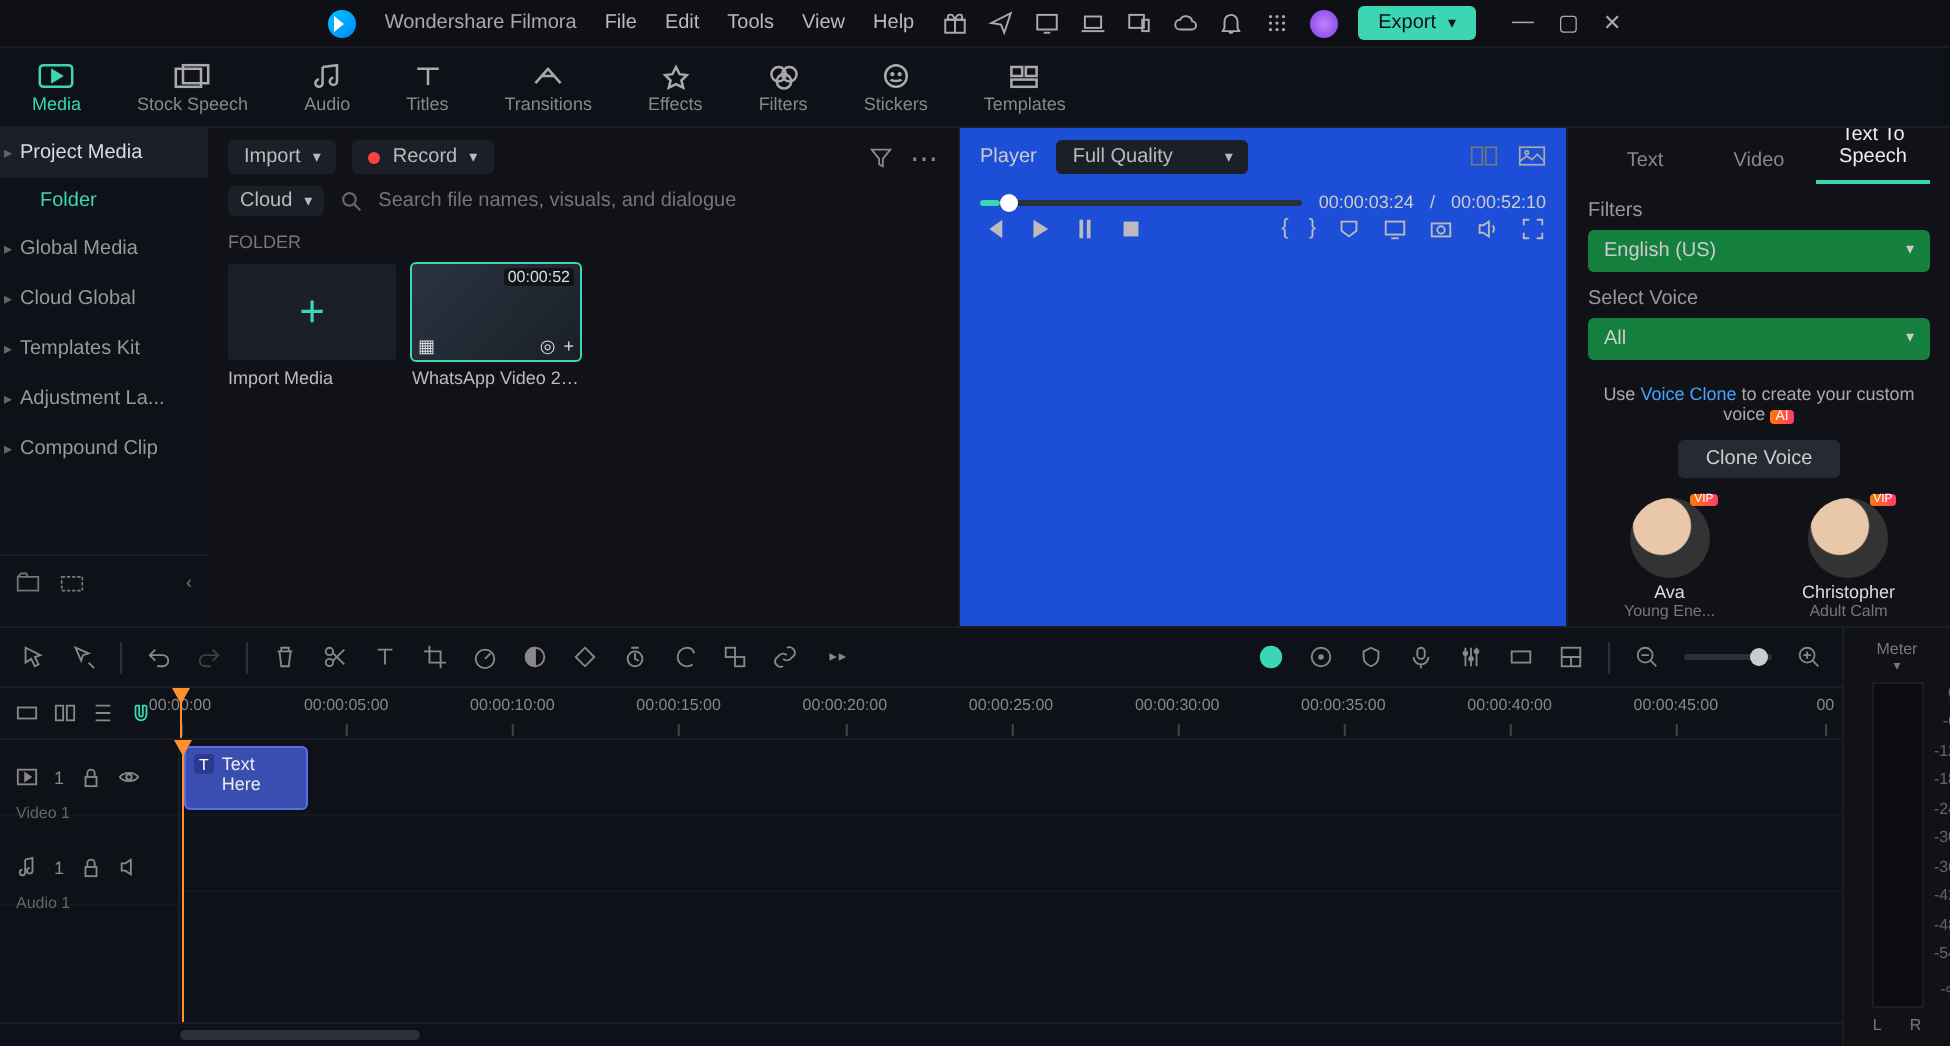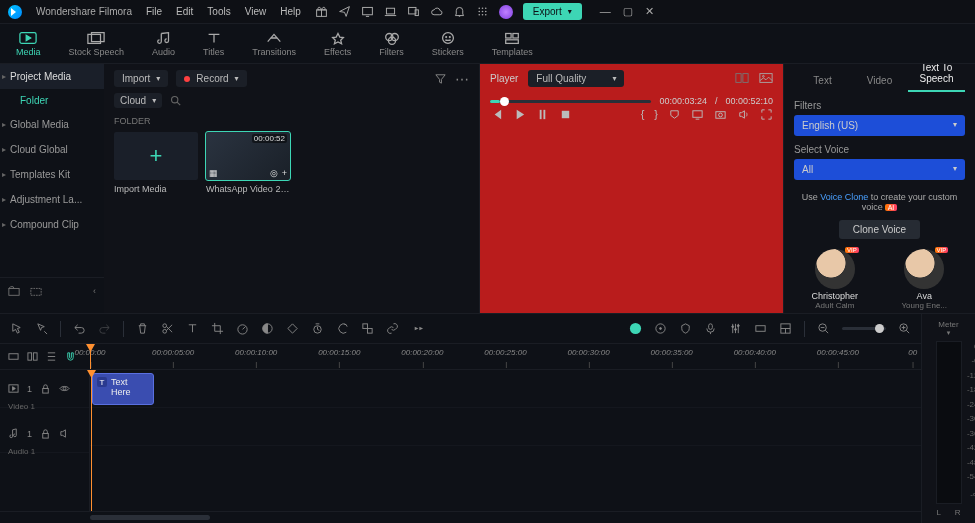--- a/index.html
+++ b/index.html
@@ -1,17 +1,17 @@
 <!DOCTYPE html>
 <html><head>
 <meta charset="utf-8">
 <style>
 * { margin: 0; padding: 0; box-sizing: border-box; font-family: -apple-system, "Segoe UI", sans-serif; }
 body { background: #0c0f14; color: #ccc; font-size: 11px; width: 975px; height: 523px; overflow: hidden; display: flex; flex-direction: column; }
-.titlebar { height: 24px; background: #0e1015; display: flex; align-items: center; padding: 0 8px; gap: 14px; border-bottom: 1px solid #1a1d24; }
+.titlebar { height: 24px; background: #0e1015; display: flex; align-items: center; padding: 0 8px; gap: 14px; border-bottom: 1px solid #1a1d24; justify-content: center; }
 .logo { width: 14px; height: 14px; background: linear-gradient(135deg,#00c4ff,#0088ff); border-radius: 50%; position: relative; }
 .logo::after { content:""; position:absolute; left:3px; top:3px; border-left:5px solid #fff; border-top:4px solid transparent; border-bottom:4px solid transparent; }
 .app-name { font-size: 10px; color: #aaa; }
 .menu { display: flex; gap: 14px; font-size: 10px; color: #bbb; }
 .menu span { cursor: pointer; }
 .title-center { flex: 1; text-align: center; font-size: 10px; color: #ccc; }
 .title-right { display: flex; align-items: center; gap: 10px; }
 .title-right .ico { width: 13px; height: 13px; color: #aaa; }
 .avatar-dot { width: 14px; height: 14px; border-radius: 50%; background: radial-gradient(circle,#c080ff,#8040e0); }
 .export-btn { background: #3dd6b5; color: #0c0f14; padding: 3px 10px; border-radius: 3px; font-size: 10px; display: flex; align-items: center; gap: 6px; cursor: pointer; }
@@ -43,21 +43,21 @@
 .cards { display: flex; gap: 8px; }
 .card { width: 84px; }
 .thumb { width: 84px; height: 48px; background: #1a1f29; border-radius: 2px; display:flex; align-items:center; justify-content:center; position:relative; }
 .thumb.sel { outline: 1px solid #3dd6b5; }
 .plus { color:#3dd6b5; font-size:22px; font-weight:300; }
 .thumb-dur { position:absolute; top:2px; right:3px; font-size:8px; color:#ddd; background:rgba(0,0,0,.5); padding:0 2px; border-radius:2px; }
 .thumb-row { position:absolute; bottom:2px; left:3px; right:3px; display:flex; gap:4px; color:#ddd; font-size:9px; }
 .card-lbl { font-size: 9px; color: #bbb; margin-top: 4px; white-space:nowrap; overflow:hidden; text-overflow:ellipsis; }
 .thumb-img { width:100%; height:100%; background: linear-gradient(135deg,#2a3340,#1a2028); border-radius:2px; }
 
-.preview-col { flex: 1; display: flex; flex-direction: column; background:#b91c1c; }
+.preview-col { flex: 1; display: flex; flex-direction: column; background:#1d4ed8; }
 .preview-hdr { height: 28px; display: flex; align-items: center; padding: 0 10px; gap: 10px; font-size: 10px; }
 .preview-canvas { flex:1; display:flex; align-items:center; justify-content:center; min-height:0; }
 .video-frame { width: 126px; height: 210px; background: linear-gradient(180deg,#3a3530 0%,#2a2520 60%,#151210 100%); border-radius: 2px; position:relative; overflow:hidden; }
 .head { position:absolute; top:14px; left:26px; width:68px; height:82px; background:#c9a582; border-radius:45% 45% 48% 48%; }
 .cap { position:absolute; top:8px; left:24px; width:74px; height:38px; background:#2a4028; border-radius:50% 50% 10% 10%; }
 .brim { position:absolute; top:32px; left:22px; width:80px; height:14px; background:#223520; border-radius:50%; }
 .headphones { position:absolute; top:20px; left:14px; width:94px; height:70px; border:8px solid #0a0a0a; border-bottom:none; border-radius:50px 50px 0 0; }
 .ear { position:absolute; width:22px; height:30px; background:#0a0a0a; border-radius:10px; top:54px; }
 .ear.l{left:10px;} .ear.r{right:10px;}
 .body { position:absolute; bottom:0; left:6px; right:6px; height:92px; background:#1a2518; border-radius:18px 18px 0 0; }
@@ -71,42 +71,42 @@
 .play-row { display:flex; align-items:center; justify-content:center; gap:14px; padding:4px 10px 8px; color:#bbb; position:relative; }
 .play-row .ico { width:13px; height:13px; cursor:pointer; }
 .play-right { position:absolute; right:10px; display:flex; gap:10px; }
 .play-left { position:absolute; left:10px; display:flex; gap:10px; }
 
 .right-panel { width: 192px; background:#101218; border-left:1px solid #1a1d24; display:flex; flex-direction:column; padding: 0 10px 6px; overflow:hidden; }
 .rtabs { display:flex; height:28px; align-items:flex-end; font-size:10px; color:#888; }
 .rtab { flex:1; text-align:center; padding-bottom:6px; cursor:pointer; }
 .rtab.active { color:#eee; border-bottom:2px solid #3dd6b5; }
 .rlbl { font-size:10px; color:#999; margin:8px 0 4px; }
-.rsel { background:#1d4ed8; padding:5px 8px; border-radius:3px; font-size:10px; display:flex; justify-content:space-between; align-items:flex-start; cursor:pointer; color:#ccc; }
+.rsel { background:#15803d; padding:5px 8px; border-radius:3px; font-size:10px; display:flex; justify-content:space-between; align-items:flex-start; cursor:pointer; color:#ccc; }
 .tip { text-align:center; font-size:9px; color:#aaa; margin-top:12px; }
 .tip .link { color:#4aa0ff; }
 .ai-badge { display:inline-block; background:linear-gradient(90deg,#ff7a00,#ff3a6a); color:#fff; font-size:7px; padding:0 3px; border-radius:2px; margin-left:2px; }
 .clone-btn { margin:8px auto 10px; background:#262b33; color:#ccc; padding:4px 14px; border-radius:3px; font-size:10px; cursor:pointer; width:fit-content; }
 .voices { display:grid; grid-template-columns:1fr 1fr; gap:10px 8px; }
 .voice { text-align:center; position:relative; cursor:pointer; }
 .vpic { width:40px; height:40px; border-radius:50%; margin:0 auto 2px; background:radial-gradient(circle at 40% 35%, #e8c8a8 0 40%, #333 42%); position:relative; }
 .vpic .vip { position:absolute; top:-2px; right:-4px; background:linear-gradient(90deg,#ff7a00,#ff3a6a); color:#fff; font-size:6px; padding:0 2px; border-radius:2px; }
 .vname { font-size:9px; color:#ddd; }
 .vdesc { font-size:8px; color:#777; white-space:nowrap; overflow:hidden; text-overflow:ellipsis; }
 
 .timeline-wrap { height: 210px; border-top:1px solid #1a1d24; display:flex; }
 .timeline { flex:1; display:flex; flex-direction:column; background:#0e1117; min-width:0; }
 .tl-tools { height:30px; display:flex; align-items:center; padding:0 10px; gap:12px; color:#888; border-bottom:1px solid #1a1d24; }
 .tl-tools .ico { width:13px; height:13px; cursor:pointer; }
 .tl-sep { width:1px; height:16px; background:#2a2f38; }
 .zoom-slider { width:44px; height:3px; background:#2a2f38; border-radius:2px; position:relative; }
 .zoom-slider::after { content:""; position:absolute; right:2px; top:-3px; width:9px; height:9px; background:#ccc; border-radius:50%; }
 .tl-ruler { height:26px; border-bottom:1px solid #1a1d24; display:flex; position:relative; }
 .tl-ruler-ctrl { width:90px; display:flex; align-items:center; gap:8px; padding:0 8px; color:#888; }
-.ruler-ticks { flex:1; position:relative; font-size:8px; color:#888;font-style:italic; }
+.ruler-ticks { flex:1; position:relative; font-size:8px; color:#888; }
 .tick { position:absolute; top:4px; transform:translateX(-50%); }
 .tick::after { content:""; position:absolute; left:50%; top:14px; width:1px; height:6px; background:#444; }
 .playhead { position:absolute; left:0; top:0; bottom:0; width:1px; background:#ff9030; z-index:5; }
 .playhead::before { content:""; position:absolute; top:0; left:-4px; width:9px; height:8px; background:#ff9030; clip-path:polygon(0 0,100% 0,50% 100%); }
 .tl-body { flex:1; display:flex; position:relative; }
 .tl-gutter { width:90px; border-right:1px solid #1a1d24; }
 .track-hdr { height:38px; display:flex; align-items:center; gap:8px; padding:0 8px; color:#888; font-size:9px; border-bottom:1px solid #14171e; }
 .tl-tracks { flex:1; position:relative; }
 .track { height:38px; border-bottom:1px solid #14171e; position:relative; }
 .clip { position:absolute; top:3px; height:32px; background:#3a4db0; border:1px solid #5a70e0; border-radius:3px; left:2px; width:62px; display:flex; align-items:flex-start; padding:3px 4px; gap:4px; font-size:9px; color:#eee; }
@@ -352,20 +352,21 @@
           <span class="dd" style="padding:2px 6px">
               <span>Cloud</span>
               <span style="font-size:8px">▾</span>
             </span>
           <span class="ico" style="width:11px;height:11px;color:#666">
               <svg viewBox="0 0 14 14" fill="none" stroke="currentColor" stroke-width="1.4">
                 <circle cx="6" cy="6" r="4"></circle>
                 <path d="M9 9l4 4"></path>
               </svg>
             </span>
+          <input class="search" placeholder="Search file names, visuals, and dialogue" style="">
         </div>
         <div class="folder-lbl">FOLDER</div>
         <div class="cards">
           <div class="card">
             <div class="thumb">
                 <span class="plus">+</span>
               </div>
             <div class="card-lbl">Import Media</div>
           </div>
           <div class="card">
@@ -490,29 +491,29 @@
         <span>All</span>
         <span style="font-size:8px">▾</span>
       </div>
     <div class="tip"><span>Use </span><span class="link">Voice Clone</span><span> to create your custom voice</span><span class="ai-badge">AI</span></div>
     <div class="clone-btn">Clone Voice</div>
     <div class="voices">
       <div class="voice">
           <div class="vpic">
             <span class="vip">VIP</span>
           </div>
-          <div class="vname">Christopher</div>
-          <div class="vdesc">Adult Calm</div>
+          <div class="vname">Ava</div>
+          <div class="vdesc">Young Ene...</div>
         </div>
       <div class="voice">
           <div class="vpic">
             <span class="vip">VIP</span>
           </div>
-          <div class="vname">Ava</div>
-          <div class="vdesc">Young Ene...</div>
+          <div class="vname">Christopher</div>
+          <div class="vdesc">Adult Calm</div>
         </div>
 
     </div>
 
   </div>
 </div>
 
 <div class="timeline-wrap">
   <div class="timeline">
     <div class="tl-tools">

